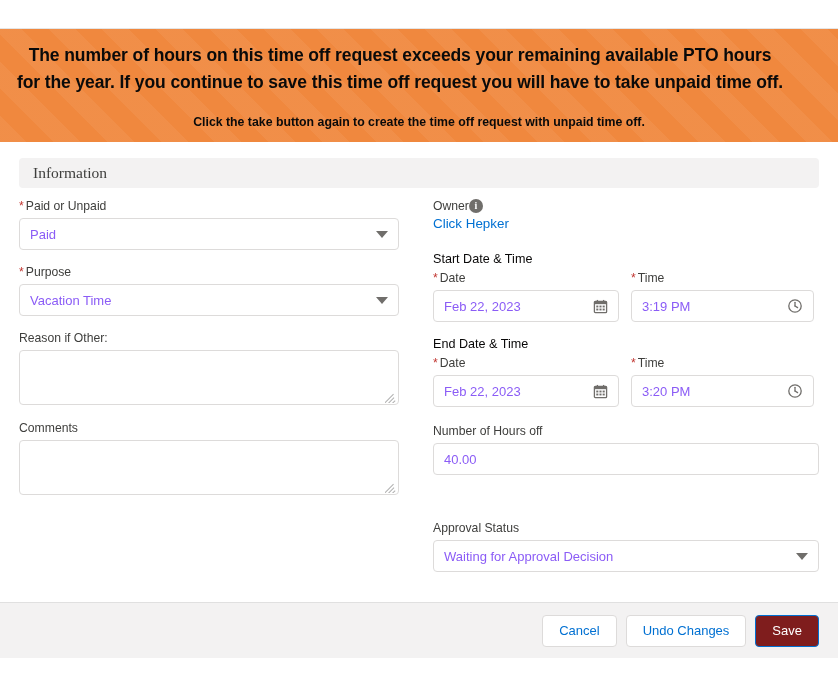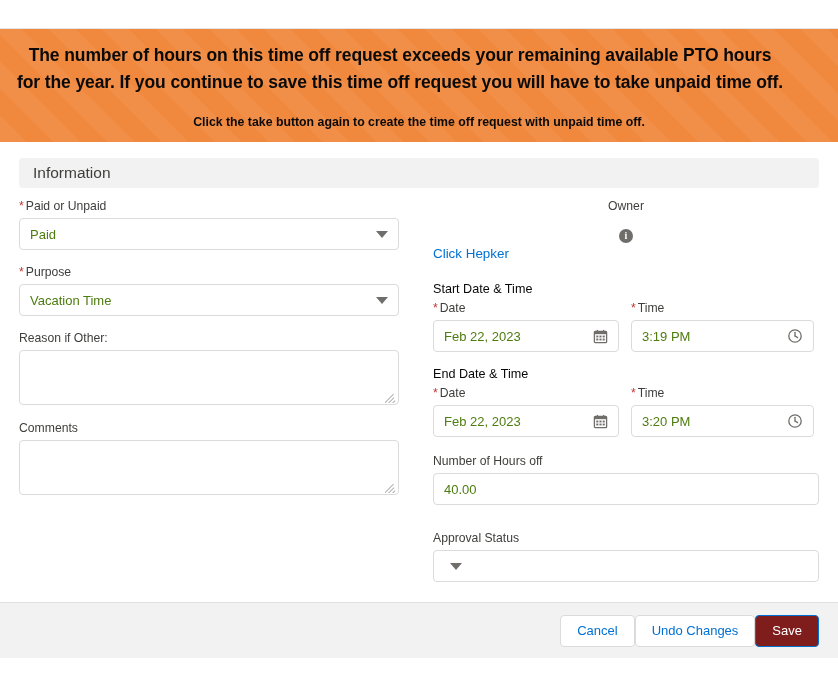--- a/index.html
+++ b/index.html
@@ -62,20 +62,21 @@
     margin: 16px 19px 0 19px;
     background: #f3f2f2;
     border-radius: 4px;
     height: 30px;
     display: flex;
     align-items: center;
     padding-left: 14px;
     font-size: 15.5px;
     color: #3e3e3c;
     font-weight: normal;
+    font-family: Liberation Serif, serif;
   }
 
   .cols {
     display: flex;
     padding: 0 19px;
     gap: 0;
   }
   .col {
     width: 50%;
     padding-top: 11px;
@@ -102,21 +103,21 @@
     margin-top: 2px;
   }
 
   .inp {
     width: 100%;
     height: 32px;
     border: 1px solid #dddbda;
     border-radius: 4px;
     background: #ffffff;
     font-size: 13px;
-    color: #4d7c0f;
+    color: #8b5cf6;
     font-family: "Liberation Sans", sans-serif;
     padding: 0 10px;
     display: flex;
     align-items: center;
     position: relative;
   }
   .inp .val { flex: 1; overflow: hidden; white-space: nowrap; }
 
   .ta {
     width: 100%;
@@ -145,21 +146,21 @@
 
   .caret {
     width: 0; height: 0;
     border-left: 6px solid transparent;
     border-right: 6px solid transparent;
     border-top: 7px solid #706e6b;
     margin-left: 6px;
     flex: 0 0 auto;
   }
 
-  .owner-row { display: flex; align-items: center; gap: 16px; margin-bottom: 1px; flex-direction: column; }
+  .owner-row { display: flex; align-items: center; gap: 0; margin-bottom: 1px; }
   .owner-lbl { font-size: 12.2px; color: #3e3e3c; }
   .info-icon {
     width: 14px; height: 14px; border-radius: 50%;
     background: #706e6b; color: #ffffff;
     font-size: 10px; font-weight: bold;
     display: flex; align-items: center; justify-content: center;
     font-family: "Liberation Serif", serif;
     line-height: 1;
   }
   .owner-link {
@@ -185,20 +186,21 @@
   .footer {
     position: absolute;
     left: 0; right: 0; bottom: 0;
     height: 56px;
     background: #f3f2f2;
     border-top: 1px solid #e0e0e0;
     display: flex;
     align-items: center;
     justify-content: flex-end;
     padding-right: 19px;
+    gap: 9px;
   }
   .btn {
     height: 32px;
     border-radius: 4px;
     font-size: 13px;
     font-family: "Liberation Sans", sans-serif;
     padding: 0 16px;
     display: flex; align-items: center; justify-content: center;
     cursor: pointer;
     border: 1px solid #dddbda;
@@ -371,20 +373,21 @@
       </div>
     </div>
 
 
     <div class="sys-row">
       <div class="sys-left"></div>
       <div class="sys-right">
         <div class="field">
           <label class="lbl">Approval Status</label>
           <div class="inp">
+            <span class="val">Waiting for Approval Decision</span>
             <span class="caret"></span>
           </div>
         </div>
       </div>
     </div>
 
     <div class="footer">
       <div class="btn">Cancel</div>
       <div class="btn">Undo Changes</div>
       <div class="btn primary">Save</div>

